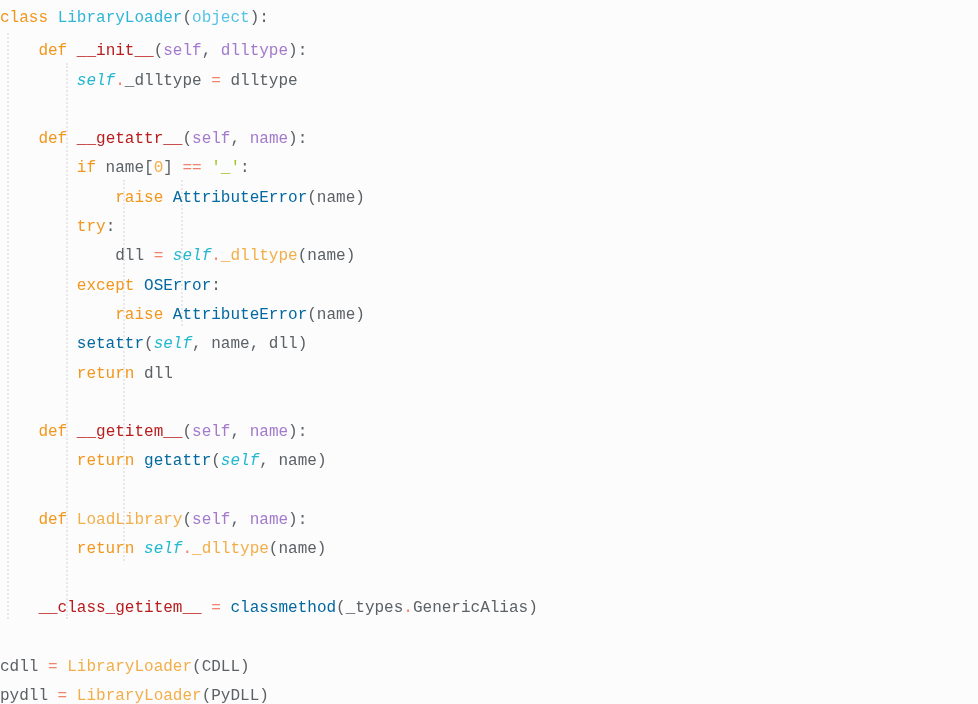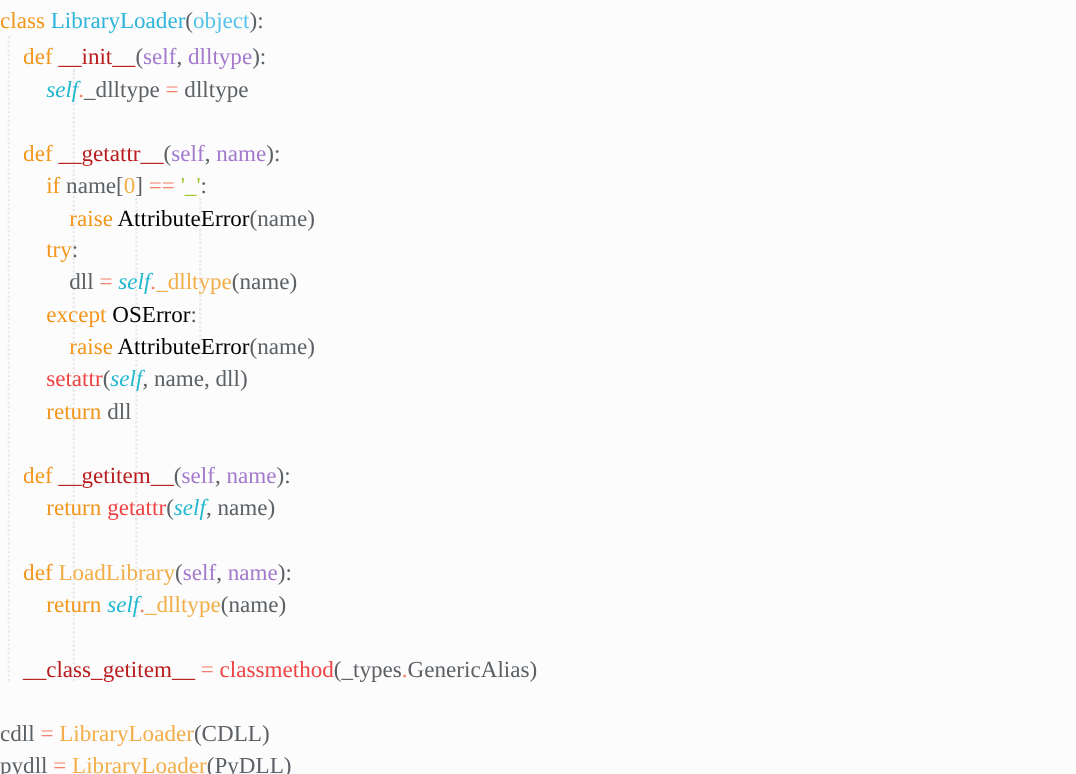--- a/index.html
+++ b/index.html
@@ -41,35 +41,35 @@
   }
 
   
   #lines {
     position: relative;
     z-index: 2;
   }
   .line {
     height: 29.3px;
     line-height: 29.3px;
-    font-size: 21px;
+    font-size: 16px;
     letter-spacing: 0px;
     white-space: pre;
-    font-family: Liberation Serif, serif;
+    font-family: Liberation Mono, monospace;
   }
   .line:first-child { padding-top: 4px; height: 33.3px; }
 
   
   .t-plain    { color: #5c6166; }              
   .t-kw       { color: #f2961c; }              
   .t-classdef { color: #2fb5d9; }              
   .t-builtin  { color: #55c3e8; }              
-  .t-exc      { color: #000000; }              
+  .t-exc      { color: #0369a1; }              
   .t-dunder   { color: #b91c1c; }              
-  .t-fn       { color: #ef4444; }              
+  .t-fn       { color: #0369a1; }              
   .t-op       { color: #f2836b; }              
   .t-param    { color: #a37acc; }              
   .t-self     { color: #22b8cf; font-style: italic; }  
   .t-attr     { color: #f2ae49; }              
   .t-num      { color: #f2ae49; }              
   .t-str      { color: #9fc62a; }              
   .t-name     { color: #f2ae49; }              
 </style>
 </head>
 <body>

